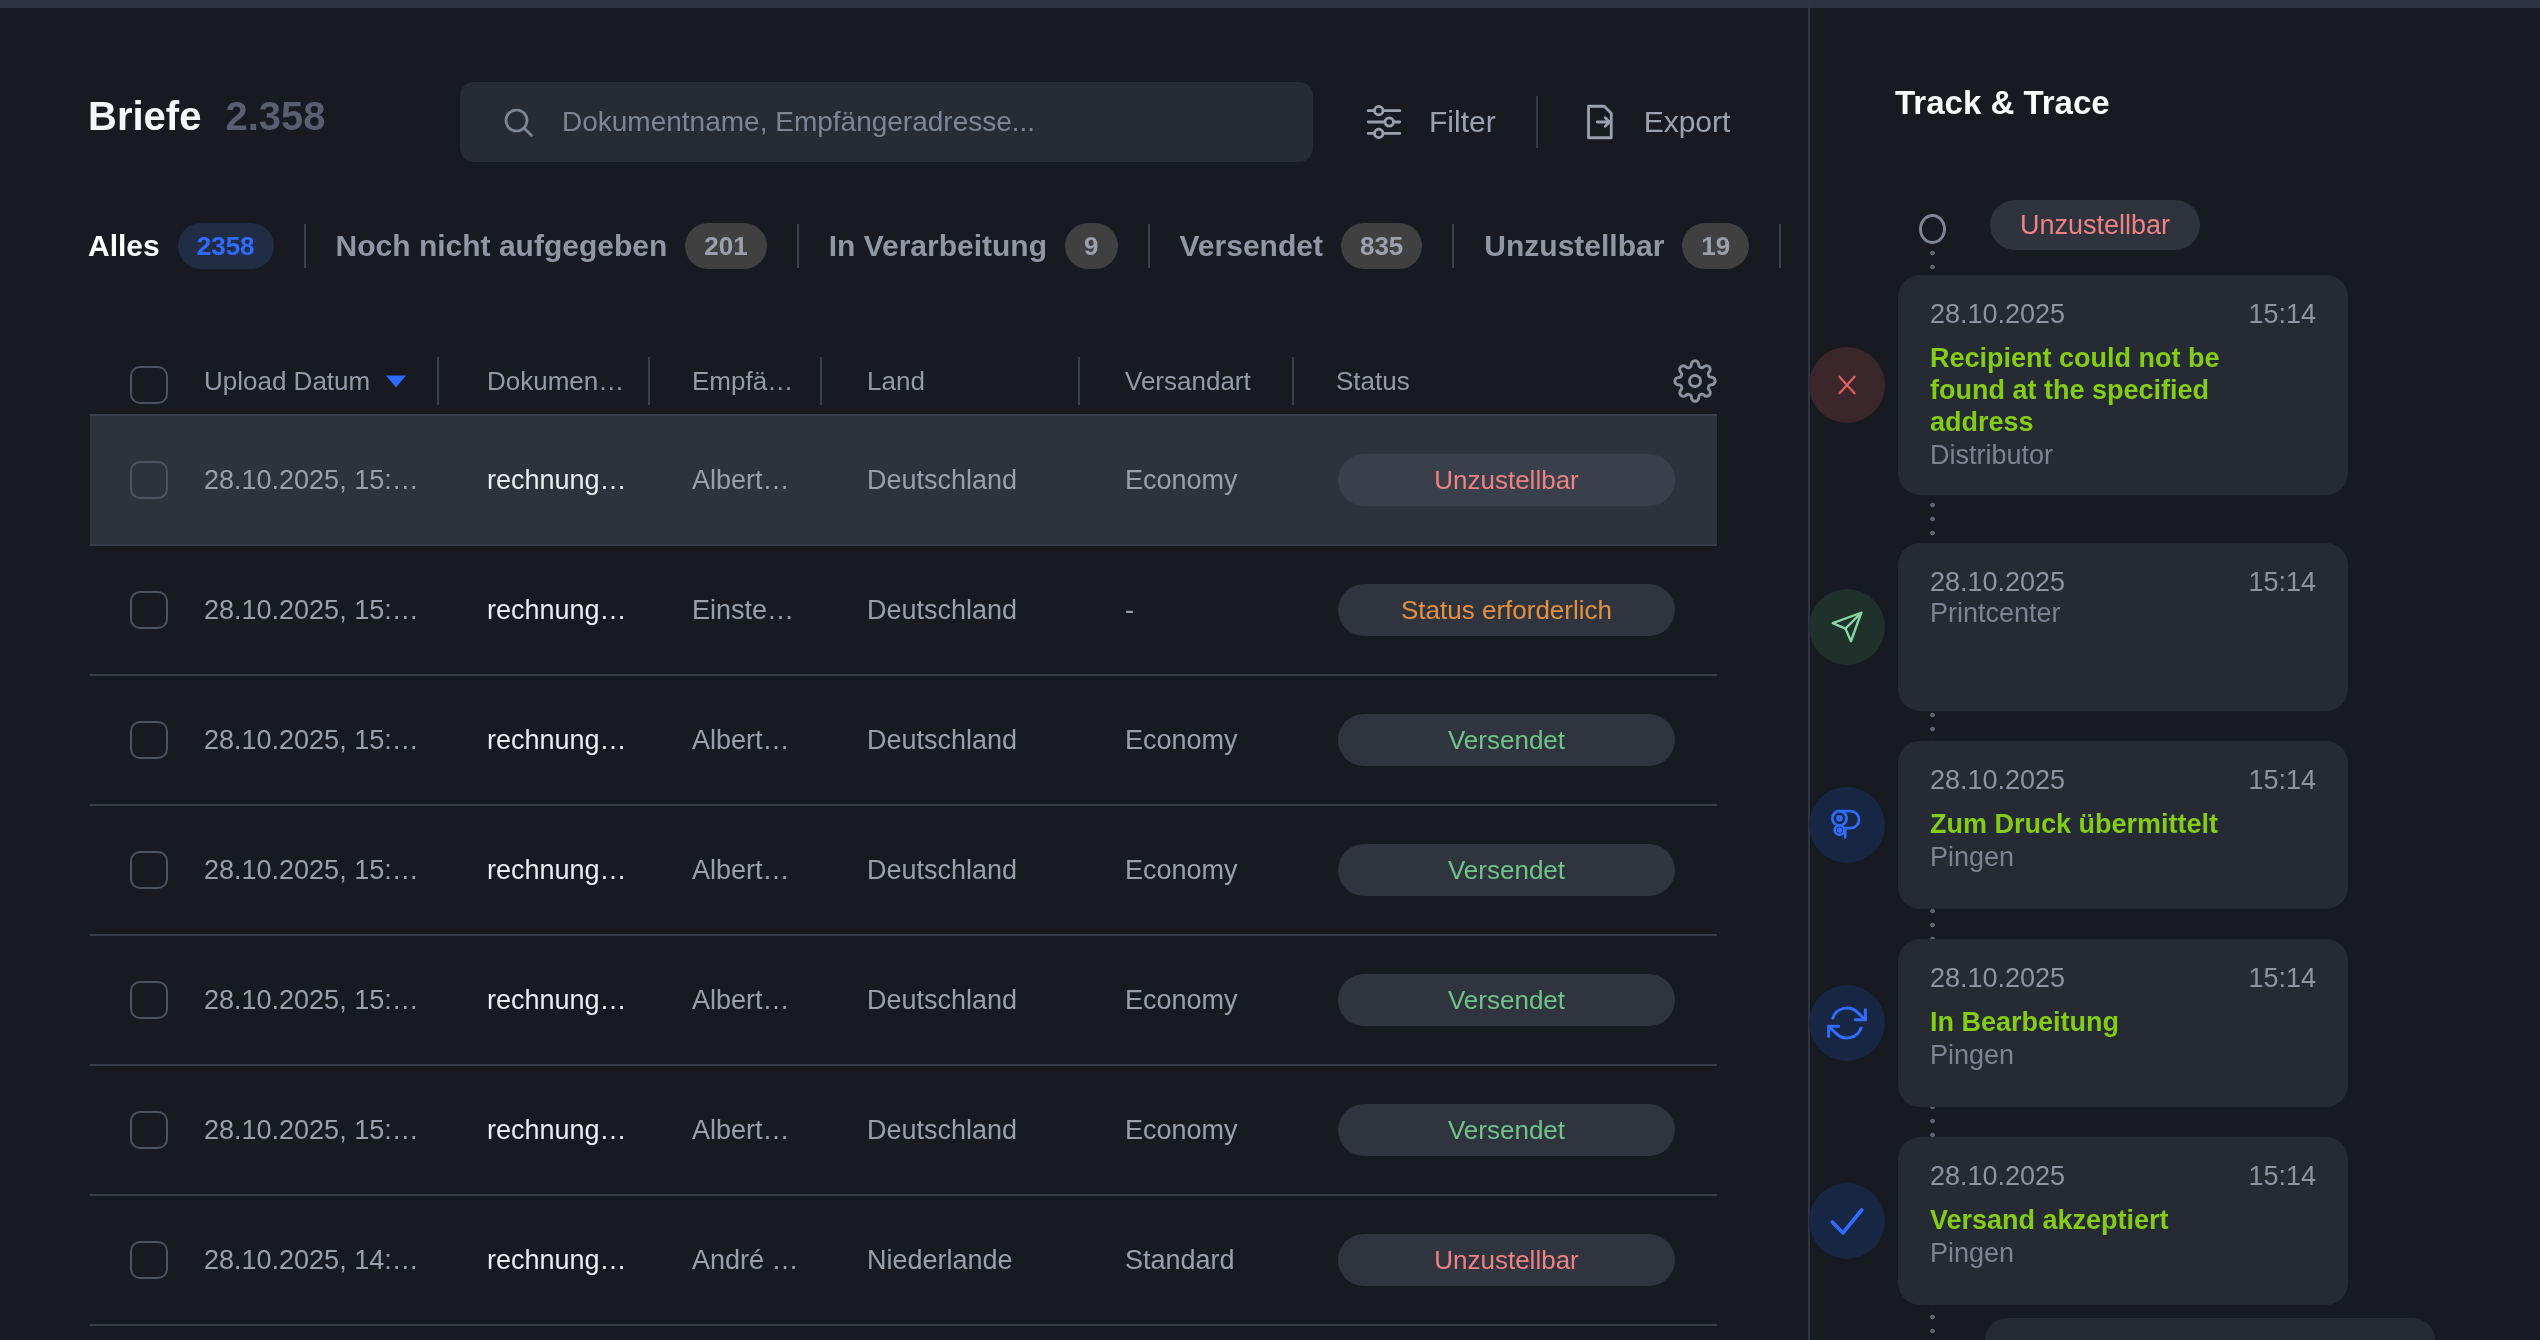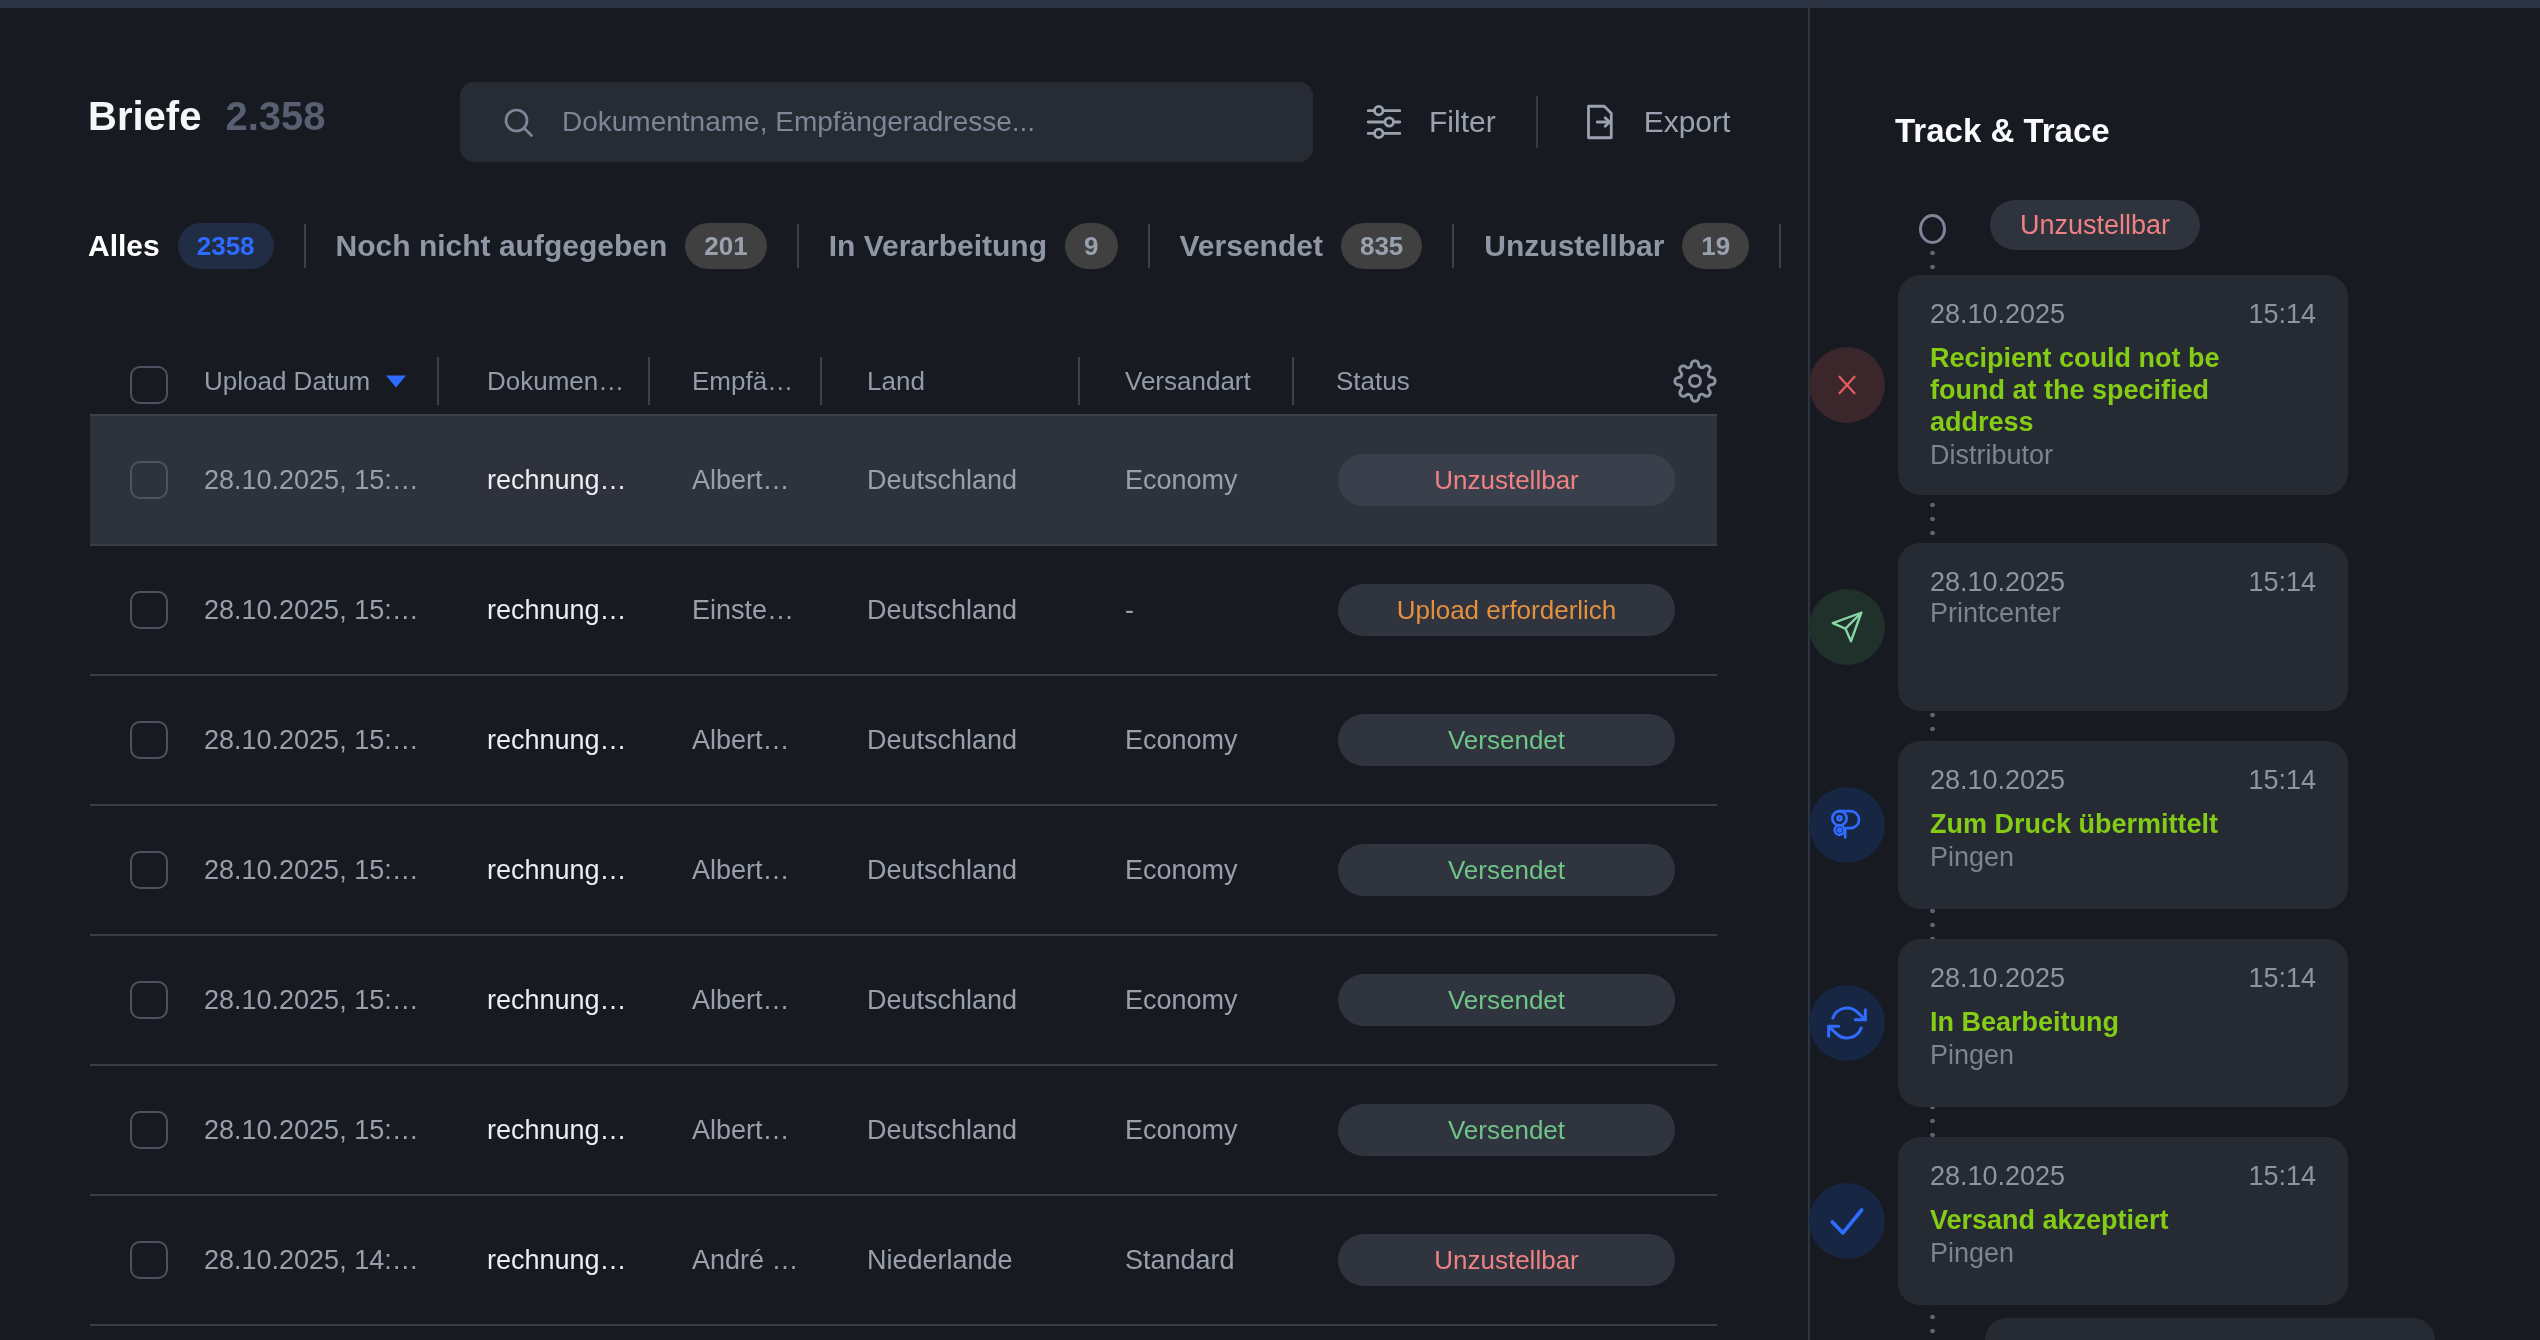--- a/index.html
+++ b/index.html
@@ -58,21 +58,21 @@
   .cell{position:absolute;top:50%;transform:translateY(-50%);font-size:27px;color:#99a0ac;white-space:nowrap;}
   .cell.doc{color:#eceef1;font-weight:500;}
   .badge{position:absolute;left:1248px;top:50%;transform:translateY(-50%);width:337px;height:52px;
     border-radius:26px;background:#2f343e;display:flex;align-items:center;justify-content:center;
     font-size:26px;font-weight:500;box-sizing:border-box;}
   .row.selected .badge{background:#3a404b;}
   .badge.error{color:#ee8181}.badge.warning{color:#e4913f}.badge.success{color:#6fc487}
 
   
   .panel{position:absolute;left:1809px;top:0;width:731px;height:1340px;}
-  .panel-heading{position:absolute;left:86px;top:112px;margin:0;font-size:33px;font-weight:700;color:#fbfbfd;}
+  .panel-heading{position:absolute;left:86px;top:84px;margin:0;font-size:33px;font-weight:700;color:#fbfbfd;}
   .tl-line{position:absolute;left:121px;top:246px;bottom:0;width:5px;
     background-image:radial-gradient(circle,#5b6272 2px,transparent 2.6px);
     background-size:5px 14px;background-repeat:repeat-y;background-position:center top;}
   .tl-ring{position:absolute;left:110px;top:214px;width:27px;height:30px;border:3px solid #7e8596;
     border-radius:50%;box-sizing:border-box;background:#171a21;}
   .status-pill{position:absolute;left:181px;top:200px;height:50px;padding:0 30px;background:#2e333e;
     border-radius:25px;color:#ee8181;font-size:27px;font-weight:500;display:flex;align-items:center;}
   .events{position:absolute;left:0;right:0;top:275px;}
   .event-row{display:flex;align-items:center;gap:13px;margin-bottom:30px;}
   .event-row:nth-child(1){margin-bottom:48px;}
@@ -197,21 +197,21 @@
     <span class="badge error">Unzustellbar</span>
   </div>
 
   <div class="row">
     <span class="checkbox"></span>
     <span class="cell c-date">28.10.2025, 15:…</span>
     <span class="cell doc c-doc">rechnung…</span>
     <span class="cell c-rec">Einste…</span>
     <span class="cell c-country">Deutschland</span>
     <span class="cell c-ship">-</span>
-    <span class="badge warning">Upload erforderlich</span>
+    <span class="badge warning">Status erforderlich</span>
   </div>
 
   <div class="row">
     <span class="checkbox"></span>
     <span class="cell c-date">28.10.2025, 15:…</span>
     <span class="cell doc c-doc">rechnung…</span>
     <span class="cell c-rec">Albert…</span>
     <span class="cell c-country">Deutschland</span>
     <span class="cell c-ship">Economy</span>
     <span class="badge success">Versendet</span>

